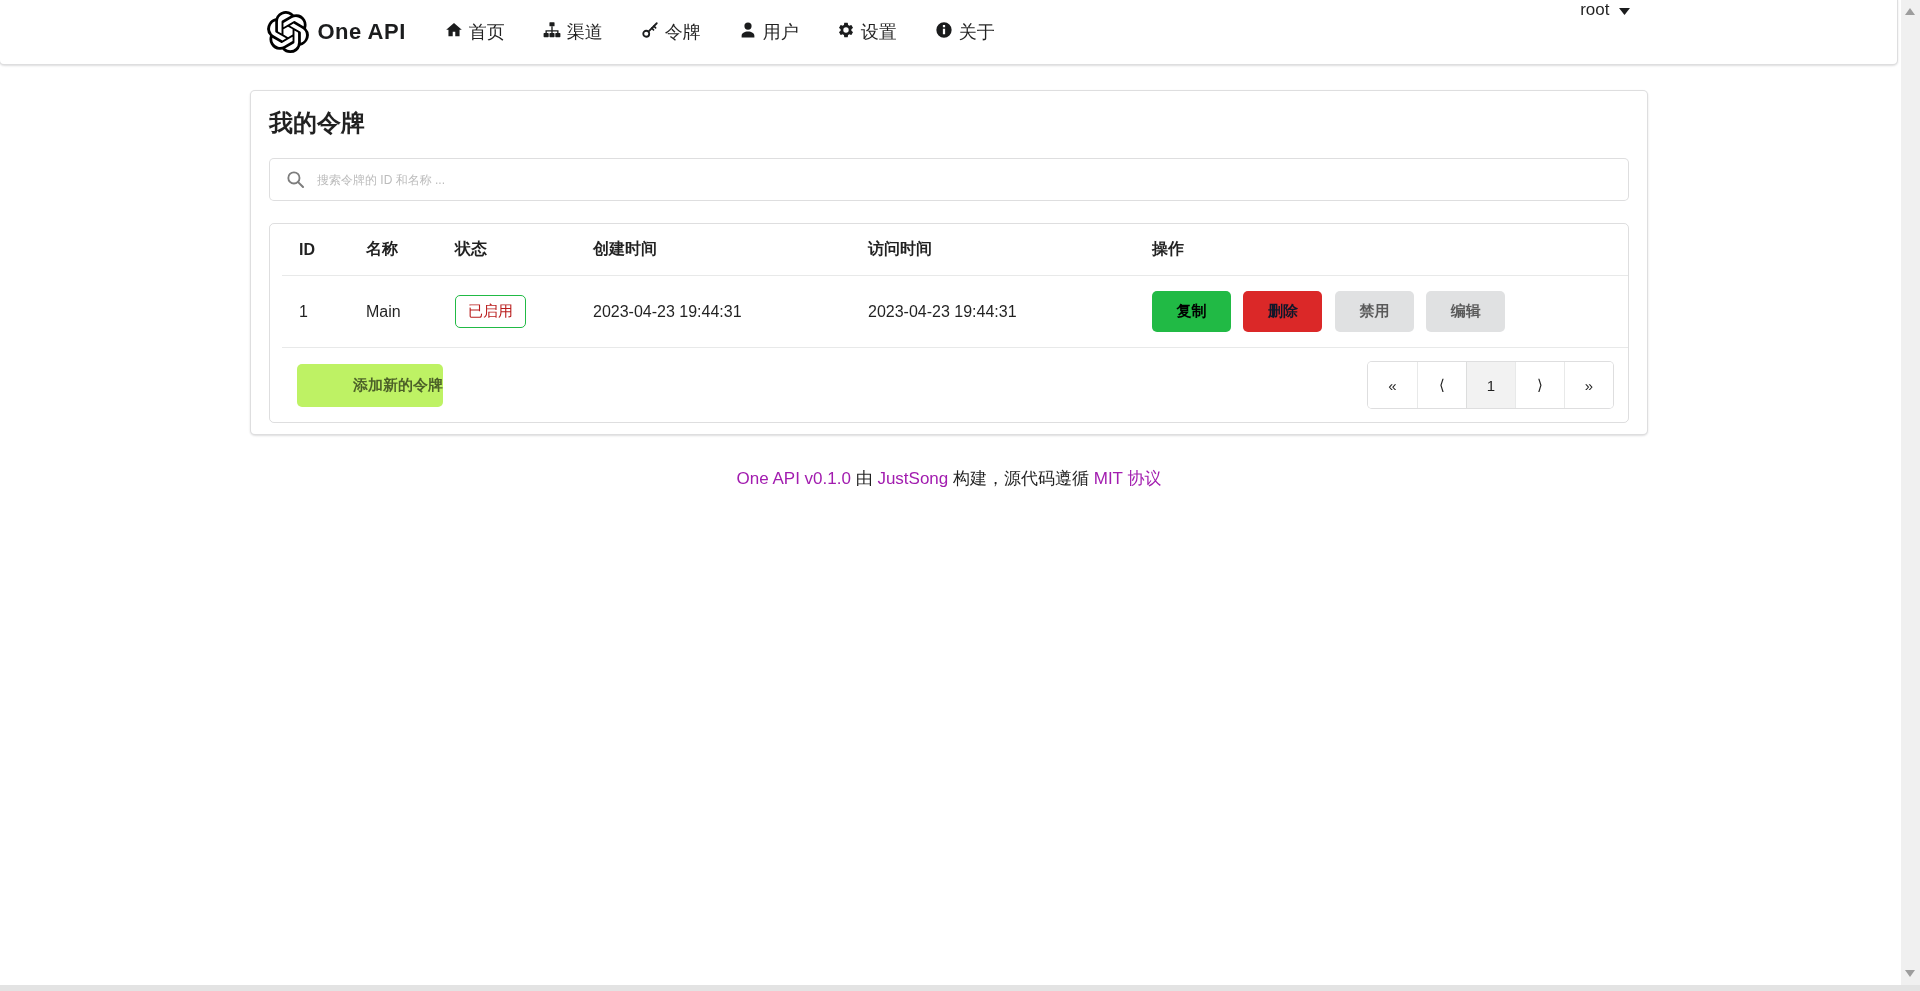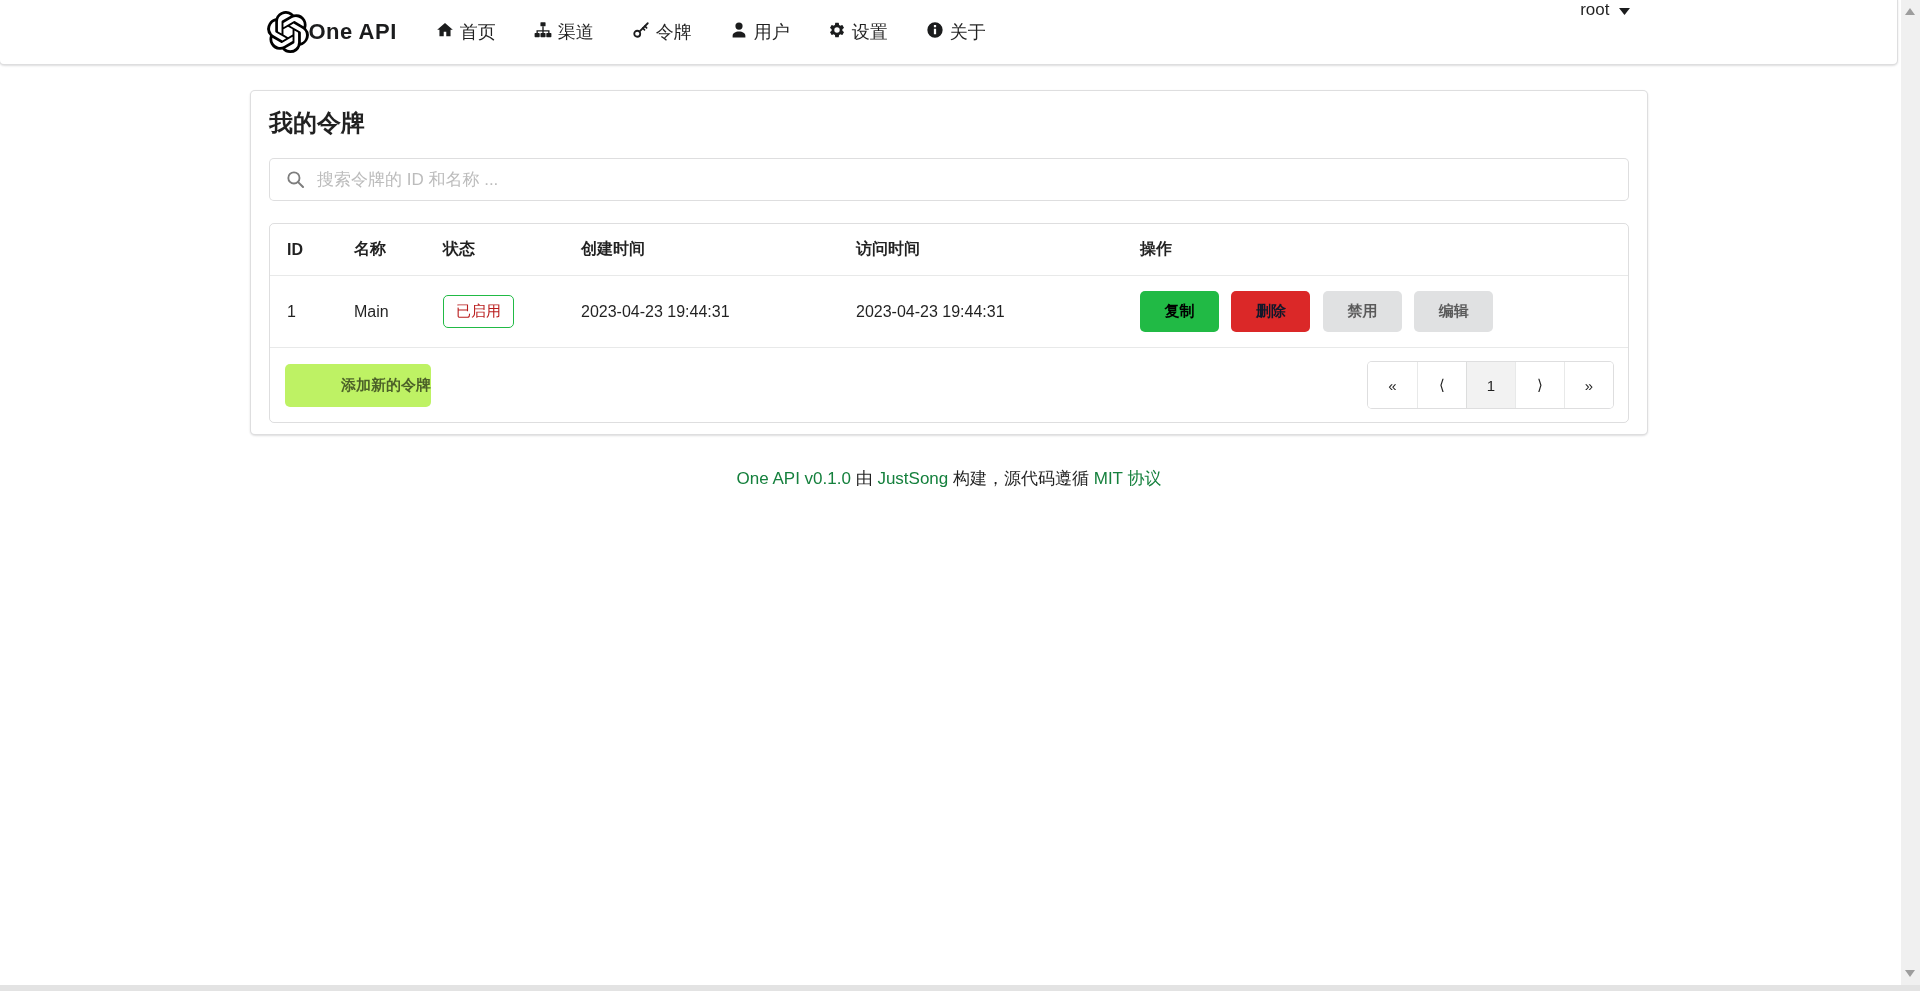--- a/index.html
+++ b/index.html
@@ -26,20 +26,21 @@
     margin:0 auto;
     display:flex; align-items:center;
   }
   .brand {
     display:flex; align-items:center;
     padding:0 20px 0 17px;
     cursor:pointer;
   }
   .brand svg { width:42px; height:42px; display:block; }
   .brand-name {
+    margin-left:9px;
     font-size:22px; font-weight:bold; color:#1b1c1d;
     letter-spacing:0.5px;
   }
   .nav-items { display:flex; height:100%;align-items:flex-end; }
   .nav-item {
     display:flex; align-items:center; gap:6px;
     padding:0 19px; height:100%;
     font-size:18px; color:rgba(0,0,0,.87);
     cursor:pointer;
   }
@@ -72,34 +73,35 @@
   .search-wrap svg {
     position:absolute; left:16px; top:11px;
     width:21px; height:21px; color:#7d7d7d;
     pointer-events:none;
   }
   .search-input {
     width:100%; height:43px;
     border:1px solid rgba(34,36,38,.15);
     border-radius:5px;
     padding:0 16px 0 47px;
-    font-size:17px;
+    font-size:12px;
     font-family:inherit;
     color:rgba(0,0,0,.87);
     outline:none;
   }
   .search-input::placeholder { color:#bcbcbc; opacity:1; }
 
   
   table.tokens {
     width:100%;
     border:1px solid rgba(34,36,38,.15);
     border-radius:5px;
     border-collapse:separate; border-spacing:0;
     table-layout:fixed;
+    padding-left:12px;
   }
   table.tokens th, table.tokens td {
     text-align:left; vertical-align:middle;
     padding:0 10px 0 17px;
     font-size:16px;
   }
   table.tokens thead th {
     height:52px;
     font-weight:bold;
     border-bottom:1px solid rgba(34,36,38,.1);
@@ -163,21 +165,21 @@
   .page-item:first-child { border-left:none; }
   .page-item.active { background:rgba(0,0,0,.05); }
 
   
   .site-footer {
     position:absolute; left:0; top:467px;
     width:1898px;
     text-align:center;
     font-size:17px; color:rgba(0,0,0,.87);
   }
-  .site-footer a { color:#15803d; text-decoration:none; cursor:pointer; }
+  .site-footer a { color:#a21caf; text-decoration:none; cursor:pointer; }
 
   
   .scrollbar-v {
     position:absolute; right:0; top:0;
     width:19px; height:985px;
     background:#f0f0f0;
   }
   .sb-arrow { position:absolute; left:4px; width:0; height:0; cursor:pointer; }
   .sb-up {
     top:8px;

